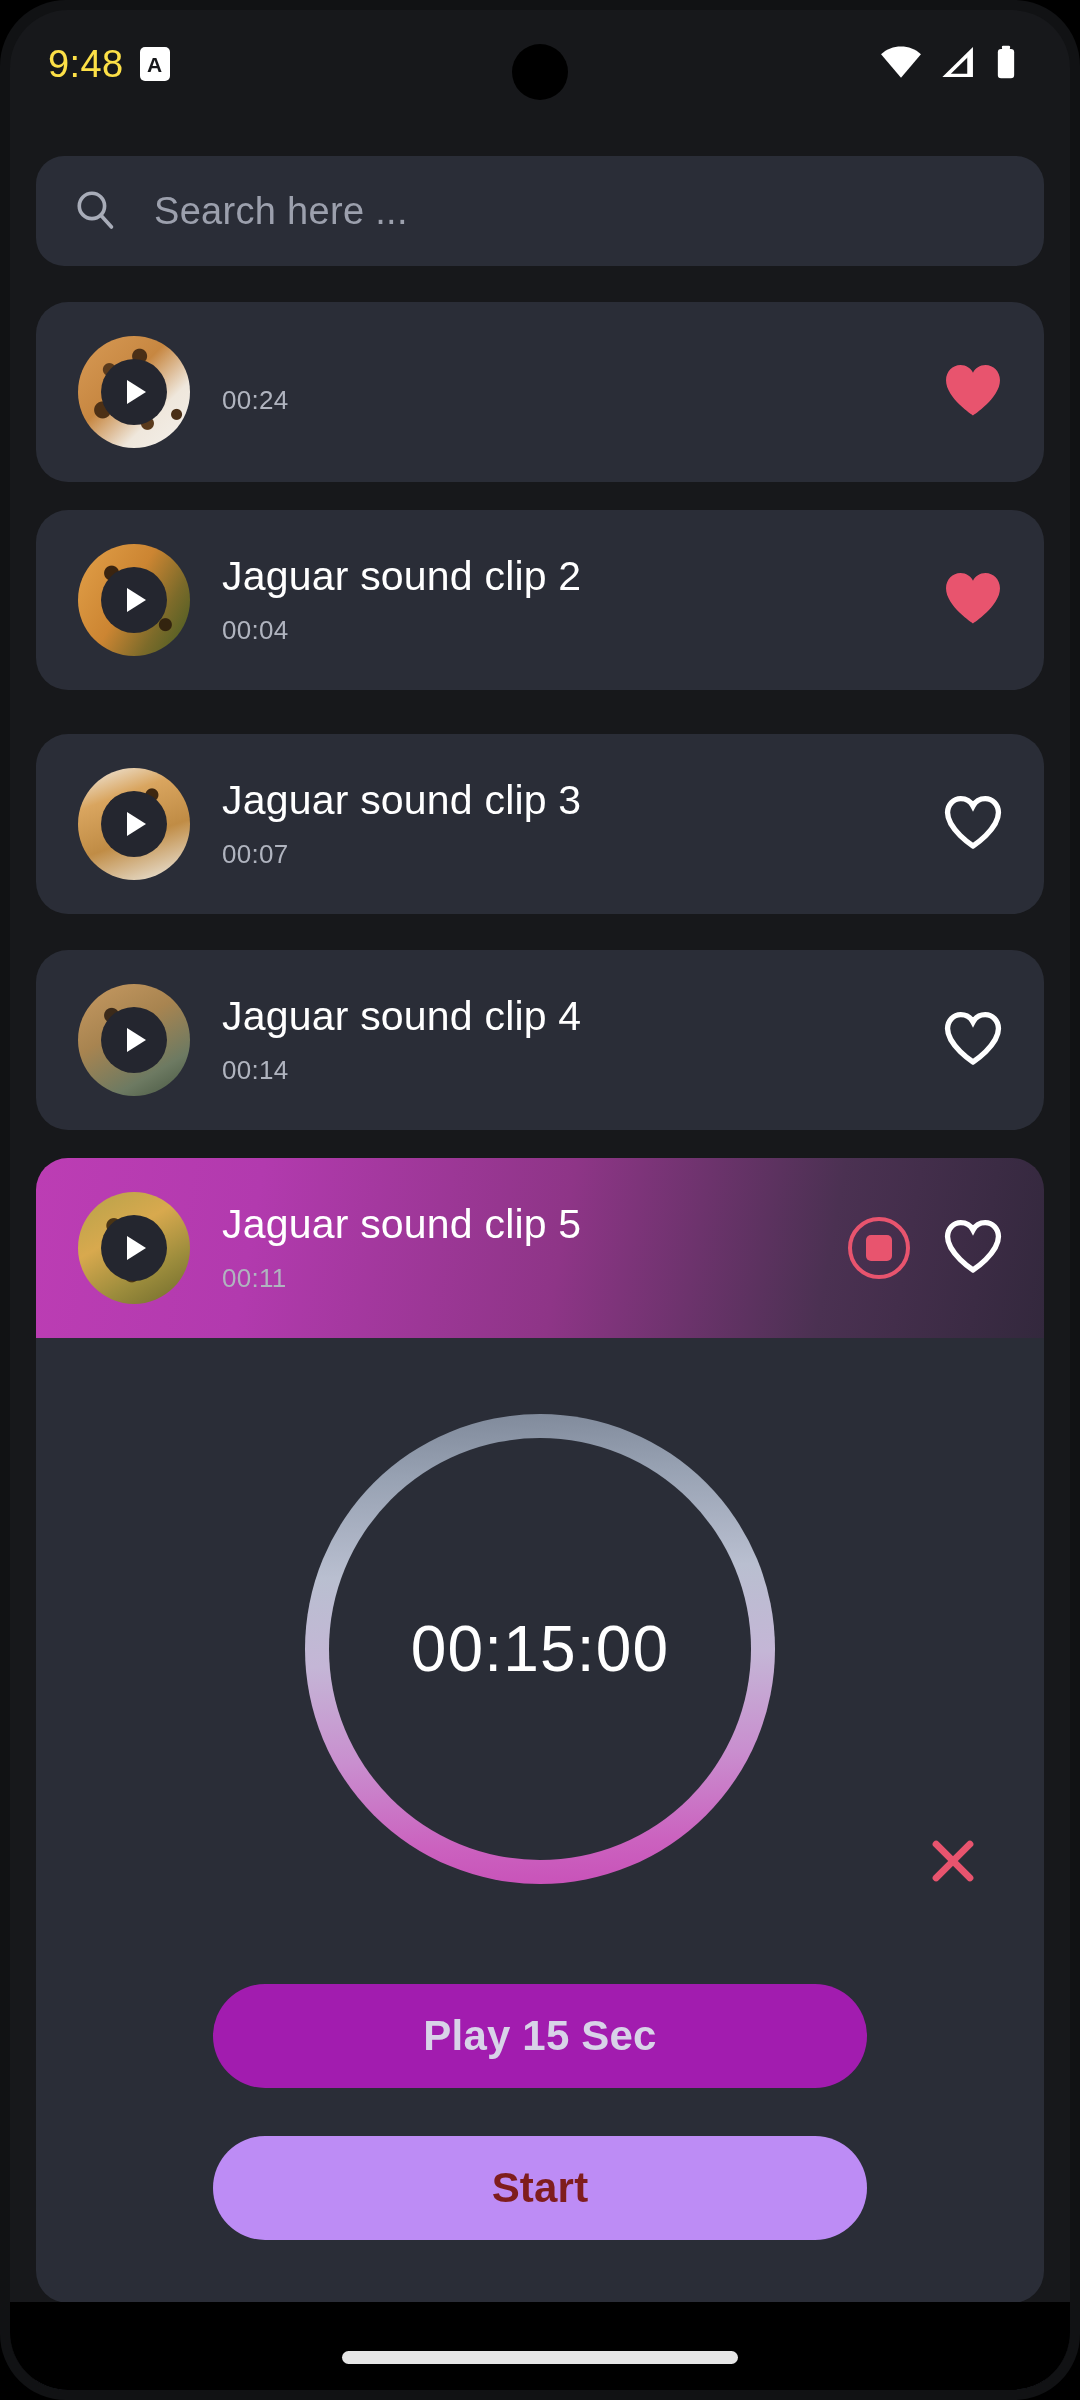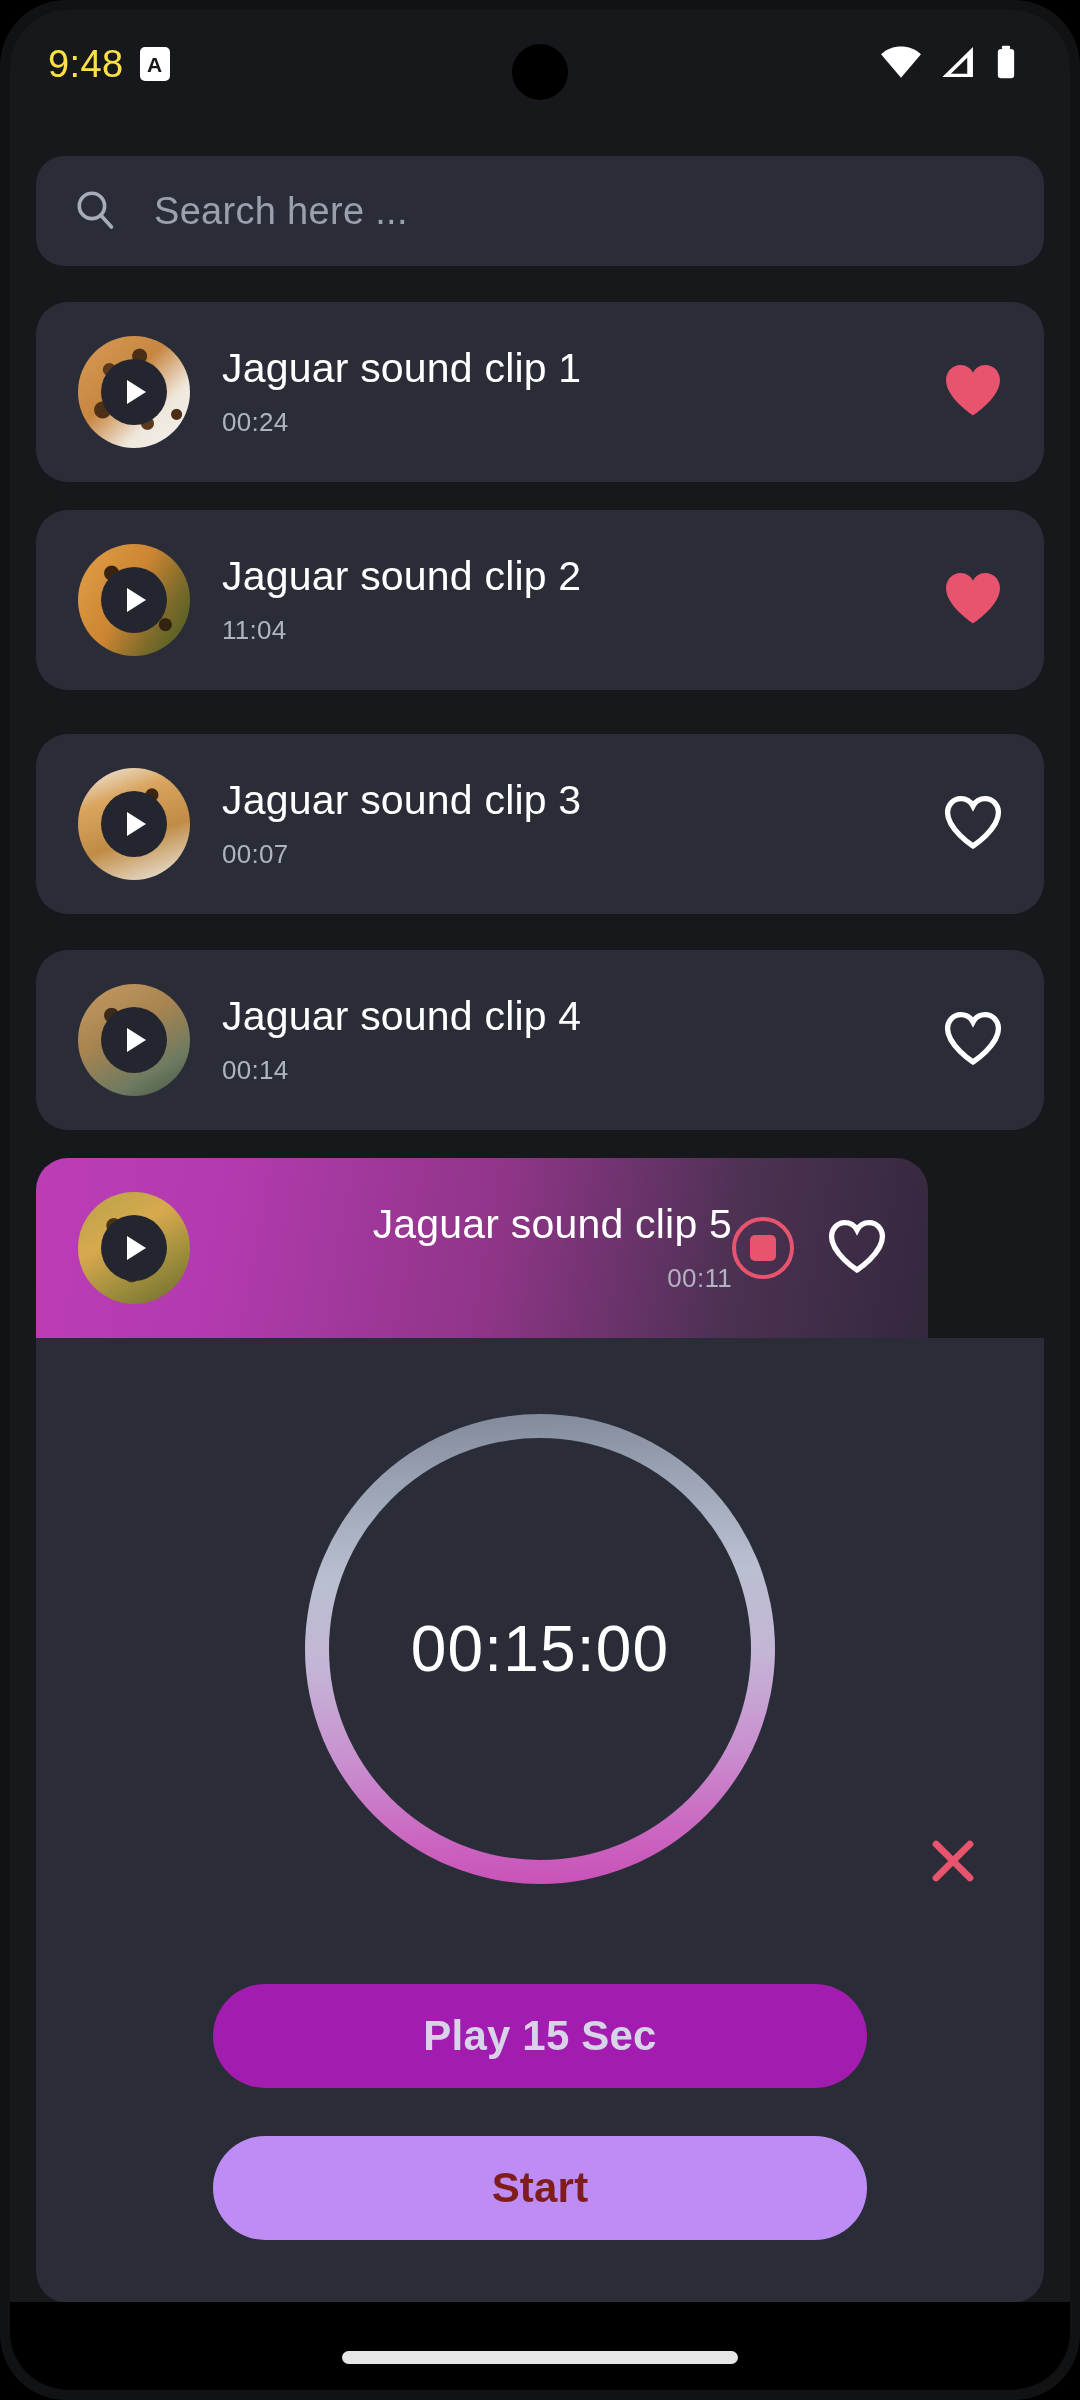--- a/index.html
+++ b/index.html
@@ -82,23 +82,22 @@
   .card {
     position:absolute; left:26px;
     width:1008px; height:180px;
     background:#2a2d37;
     border-radius:32px;
     display:flex; align-items:center;
     padding-left:42px; padding-right:40px;
   }
   .card.active {
     background:linear-gradient(100deg,#bc3db4 0%,#b23aae 22%,#8e3587 52%,#4b3152 78%,#33283d 100%);
-    left:26px; width:892px;
+    left:26px; width:1008px;
     border-radius:32px 32px 0 0;
-    text-align:right;
   }
 
   .thumb {
     position:relative;
     width:112px; height:112px;
     border-radius:50%;
     overflow:hidden;
     flex:0 0 auto;
   }
   .thumb .art { position:absolute; inset:0; }
@@ -278,42 +277,41 @@
       </div>
 
       <div class="card" style="top:184px">
         <div class="thumb">
           <div class="art art-a"></div>
           <div class="play">
               <div class="tri"></div>
             </div>
         </div>
         <div class="meta">
-          <div class="title">Jaguar sound clip 1</div>
           <div class="dur">00:24</div>
         </div>
         <div class="acts">
           <span class="heart-filled">
             <svg width="62" height="56" viewBox="0 0 24 22">
                 <path d="M12 21 C12 21 1.4 14.2 1.4 7.2 C1.4 3.7 4.0 1.2 7.1 1.2 C9.3 1.2 11.1 2.5 12 4.2 C12.9 2.5 14.7 1.2 16.9 1.2 C20.0 1.2 22.6 3.7 22.6 7.2 C22.6 14.2 12 21 12 21 Z"></path>
               </svg>
           </span>
         </div>
       </div>
 
       <div class="card" style="top:392px">
         <div class="thumb">
           <div class="art art-b"></div>
           <div class="play">
               <div class="tri"></div>
             </div>
         </div>
         <div class="meta">
           <div class="title">Jaguar sound clip 2</div>
-          <div class="dur">11:04</div>
+          <div class="dur">00:04</div>
         </div>
         <div class="acts">
           <span class="heart-filled">
             <svg width="62" height="56" viewBox="0 0 24 22">
                 <path d="M12 21 C12 21 1.4 14.2 1.4 7.2 C1.4 3.7 4.0 1.2 7.1 1.2 C9.3 1.2 11.1 2.5 12 4.2 C12.9 2.5 14.7 1.2 16.9 1.2 C20.0 1.2 22.6 3.7 22.6 7.2 C22.6 14.2 12 21 12 21 Z"></path>
               </svg>
           </span>
         </div>
       </div>
 

